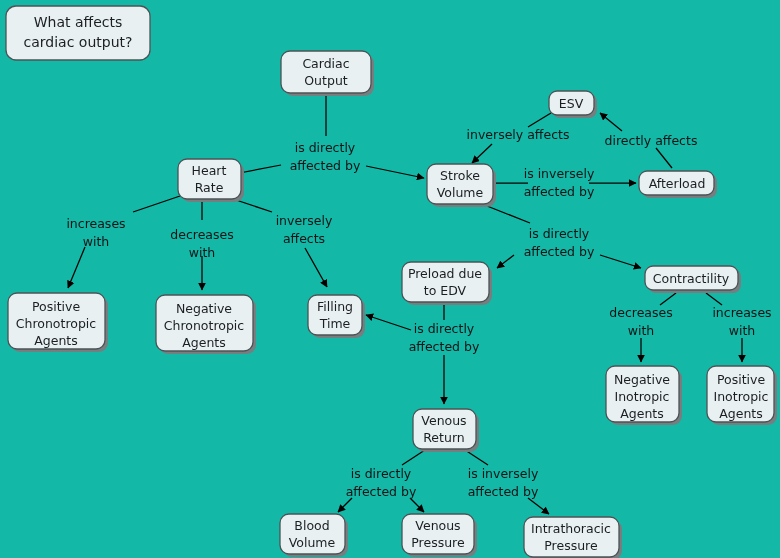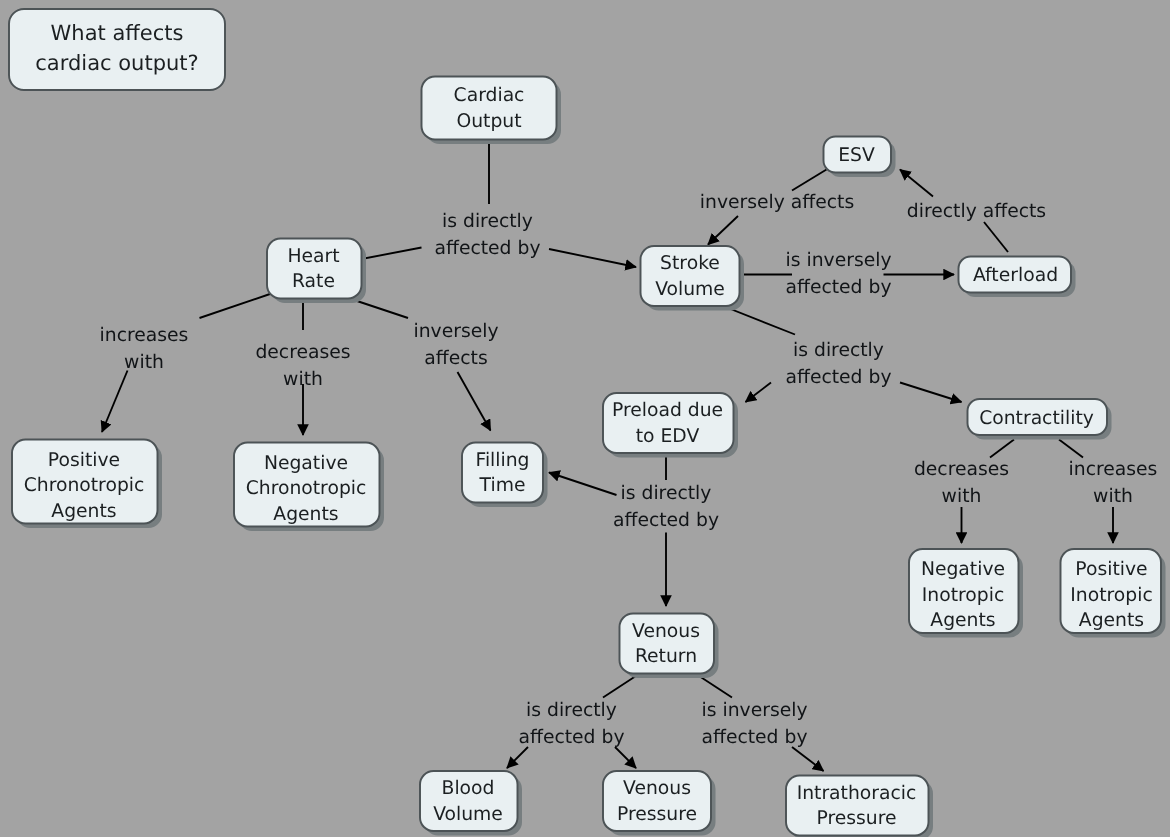--- a/index.html
+++ b/index.html
@@ -11,21 +11,21 @@
   body {
     width: 780px;
     height: 558px;
     overflow: hidden;
     font-family: "DejaVu Sans", "Liberation Sans", sans-serif;
   }
   #map-root {
     position: relative;
     width: 780px;
     height: 558px;
-    background: #a3a3a3;
+    background: #14b8a6;
   }
   svg#concept-map {
     display: block;
     width: 780px;
     height: 558px;
   }
   .node-rect {
     fill: #e9f0f2;
     stroke: #4c5356;
     stroke-width: 1.3;

